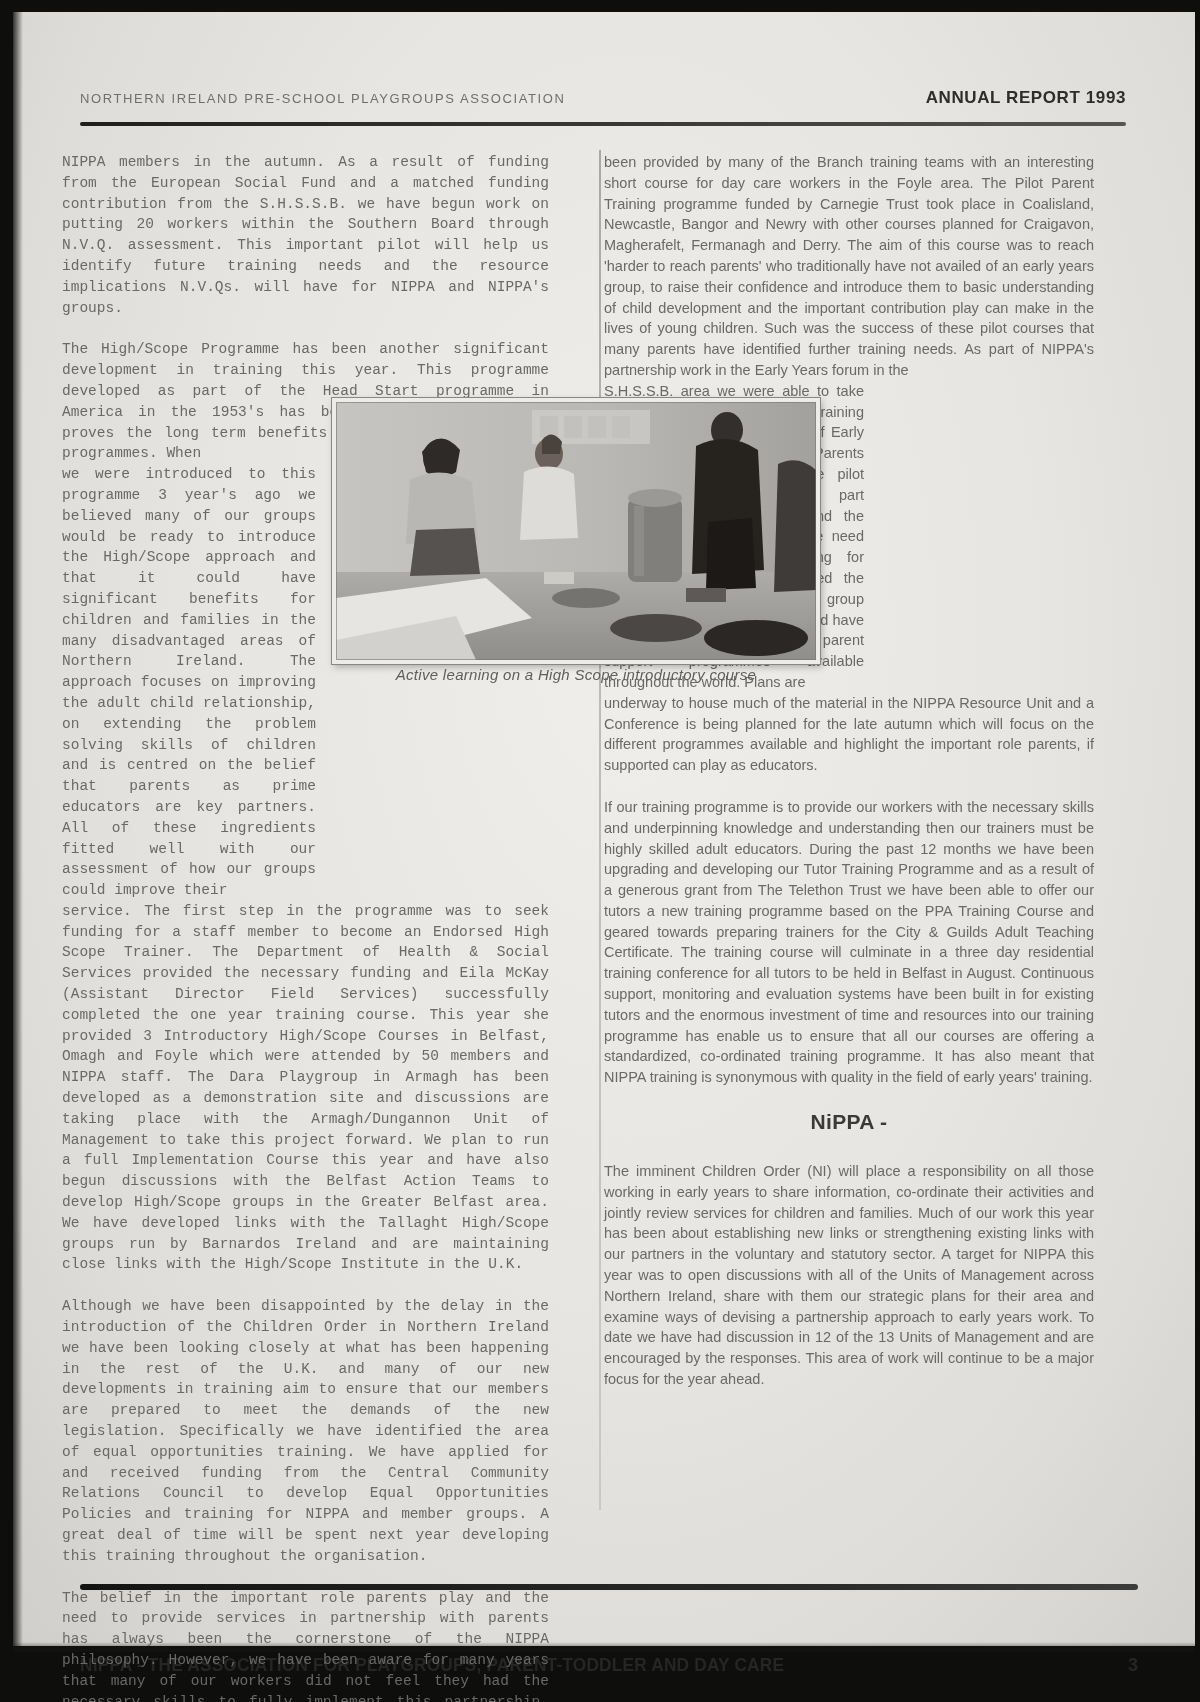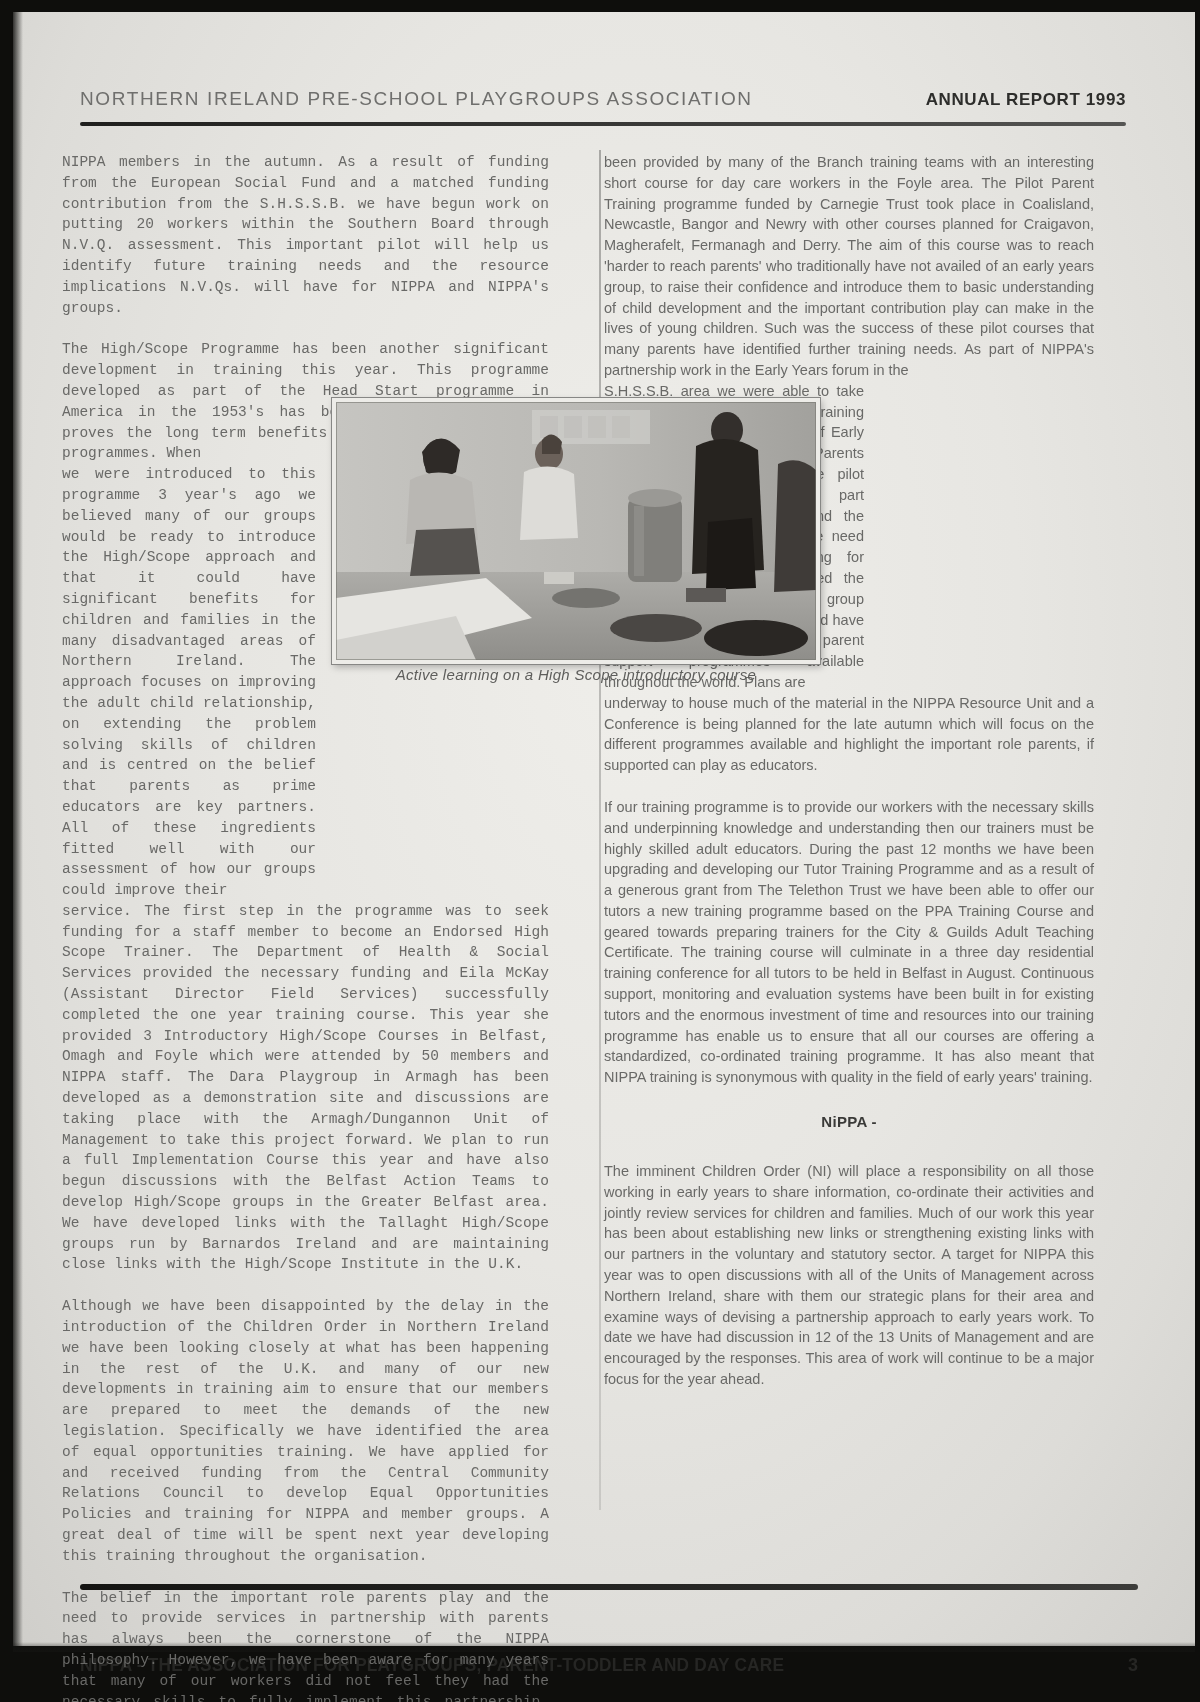--- a/index.html
+++ b/index.html
@@ -18,21 +18,21 @@
   }
   .paper-edge-bottom {
     position:absolute; left:13px; right:5px; bottom:50px; height:10px;
     background:linear-gradient(0deg, rgba(20,20,18,0.75), rgba(20,20,18,0));
   }
   .header-row {
     position:absolute; left:80px; right:74px; top:88px;
     display:flex; justify-content:space-between; align-items:baseline;
   }
   .assoc-title {
-    font-size:19px; color:#6f6f6d; letter-spacing:1.6px; font-weight:normal;
+    font-size:13px; color:#6f6f6d; letter-spacing:1.6px; font-weight:normal;
   }
   .report-title {
     font-size:17px; color:#2d2d2b; font-weight:bold; letter-spacing:0.6px;
   }
   .header-rule {
     position:absolute; left:80px; right:74px; top:122px; height:4px;
     background:linear-gradient(90deg,#1f1f1d 0%, #3a3a38 55%, #555553 100%);
     border-radius:2px;
   }
   .fold-line {
@@ -46,21 +46,21 @@
     text-align:justify; z-index:2;
   }
   .col-left  { left:62px;  width:487px;font-family:Liberation Mono, monospace; }
   .col-right { left:604px; width:490px; }
   .para { margin:0 0 21px 0; }
   .flush { margin-bottom:0; }
   .narrow-left  { width:254px; min-height:314px; margin-bottom:0; }
   .narrow-right { width:260px; min-height:300px; margin-bottom:0; }
   .section-heading {
     text-align:center; font-weight:bold; color:#3a3a38;
-    font-size:15px; line-height:25px; margin:16px 0 27px 0;
+    font-size:21px; line-height:25px; margin:16px 0 27px 0;
     letter-spacing:0.3px;
   }
   .photo-frame {
     position:absolute; left:332px; top:398px; width:480px; height:258px;
     border:4px solid #edece8;
     box-shadow:0 0 0 1px #878785, 2px 3px 7px rgba(0,0,0,0.28);
     background:#b5b4b0; z-index:3; overflow:hidden;
   }
   .photo-frame svg { display:block; }
   .photo-caption {

